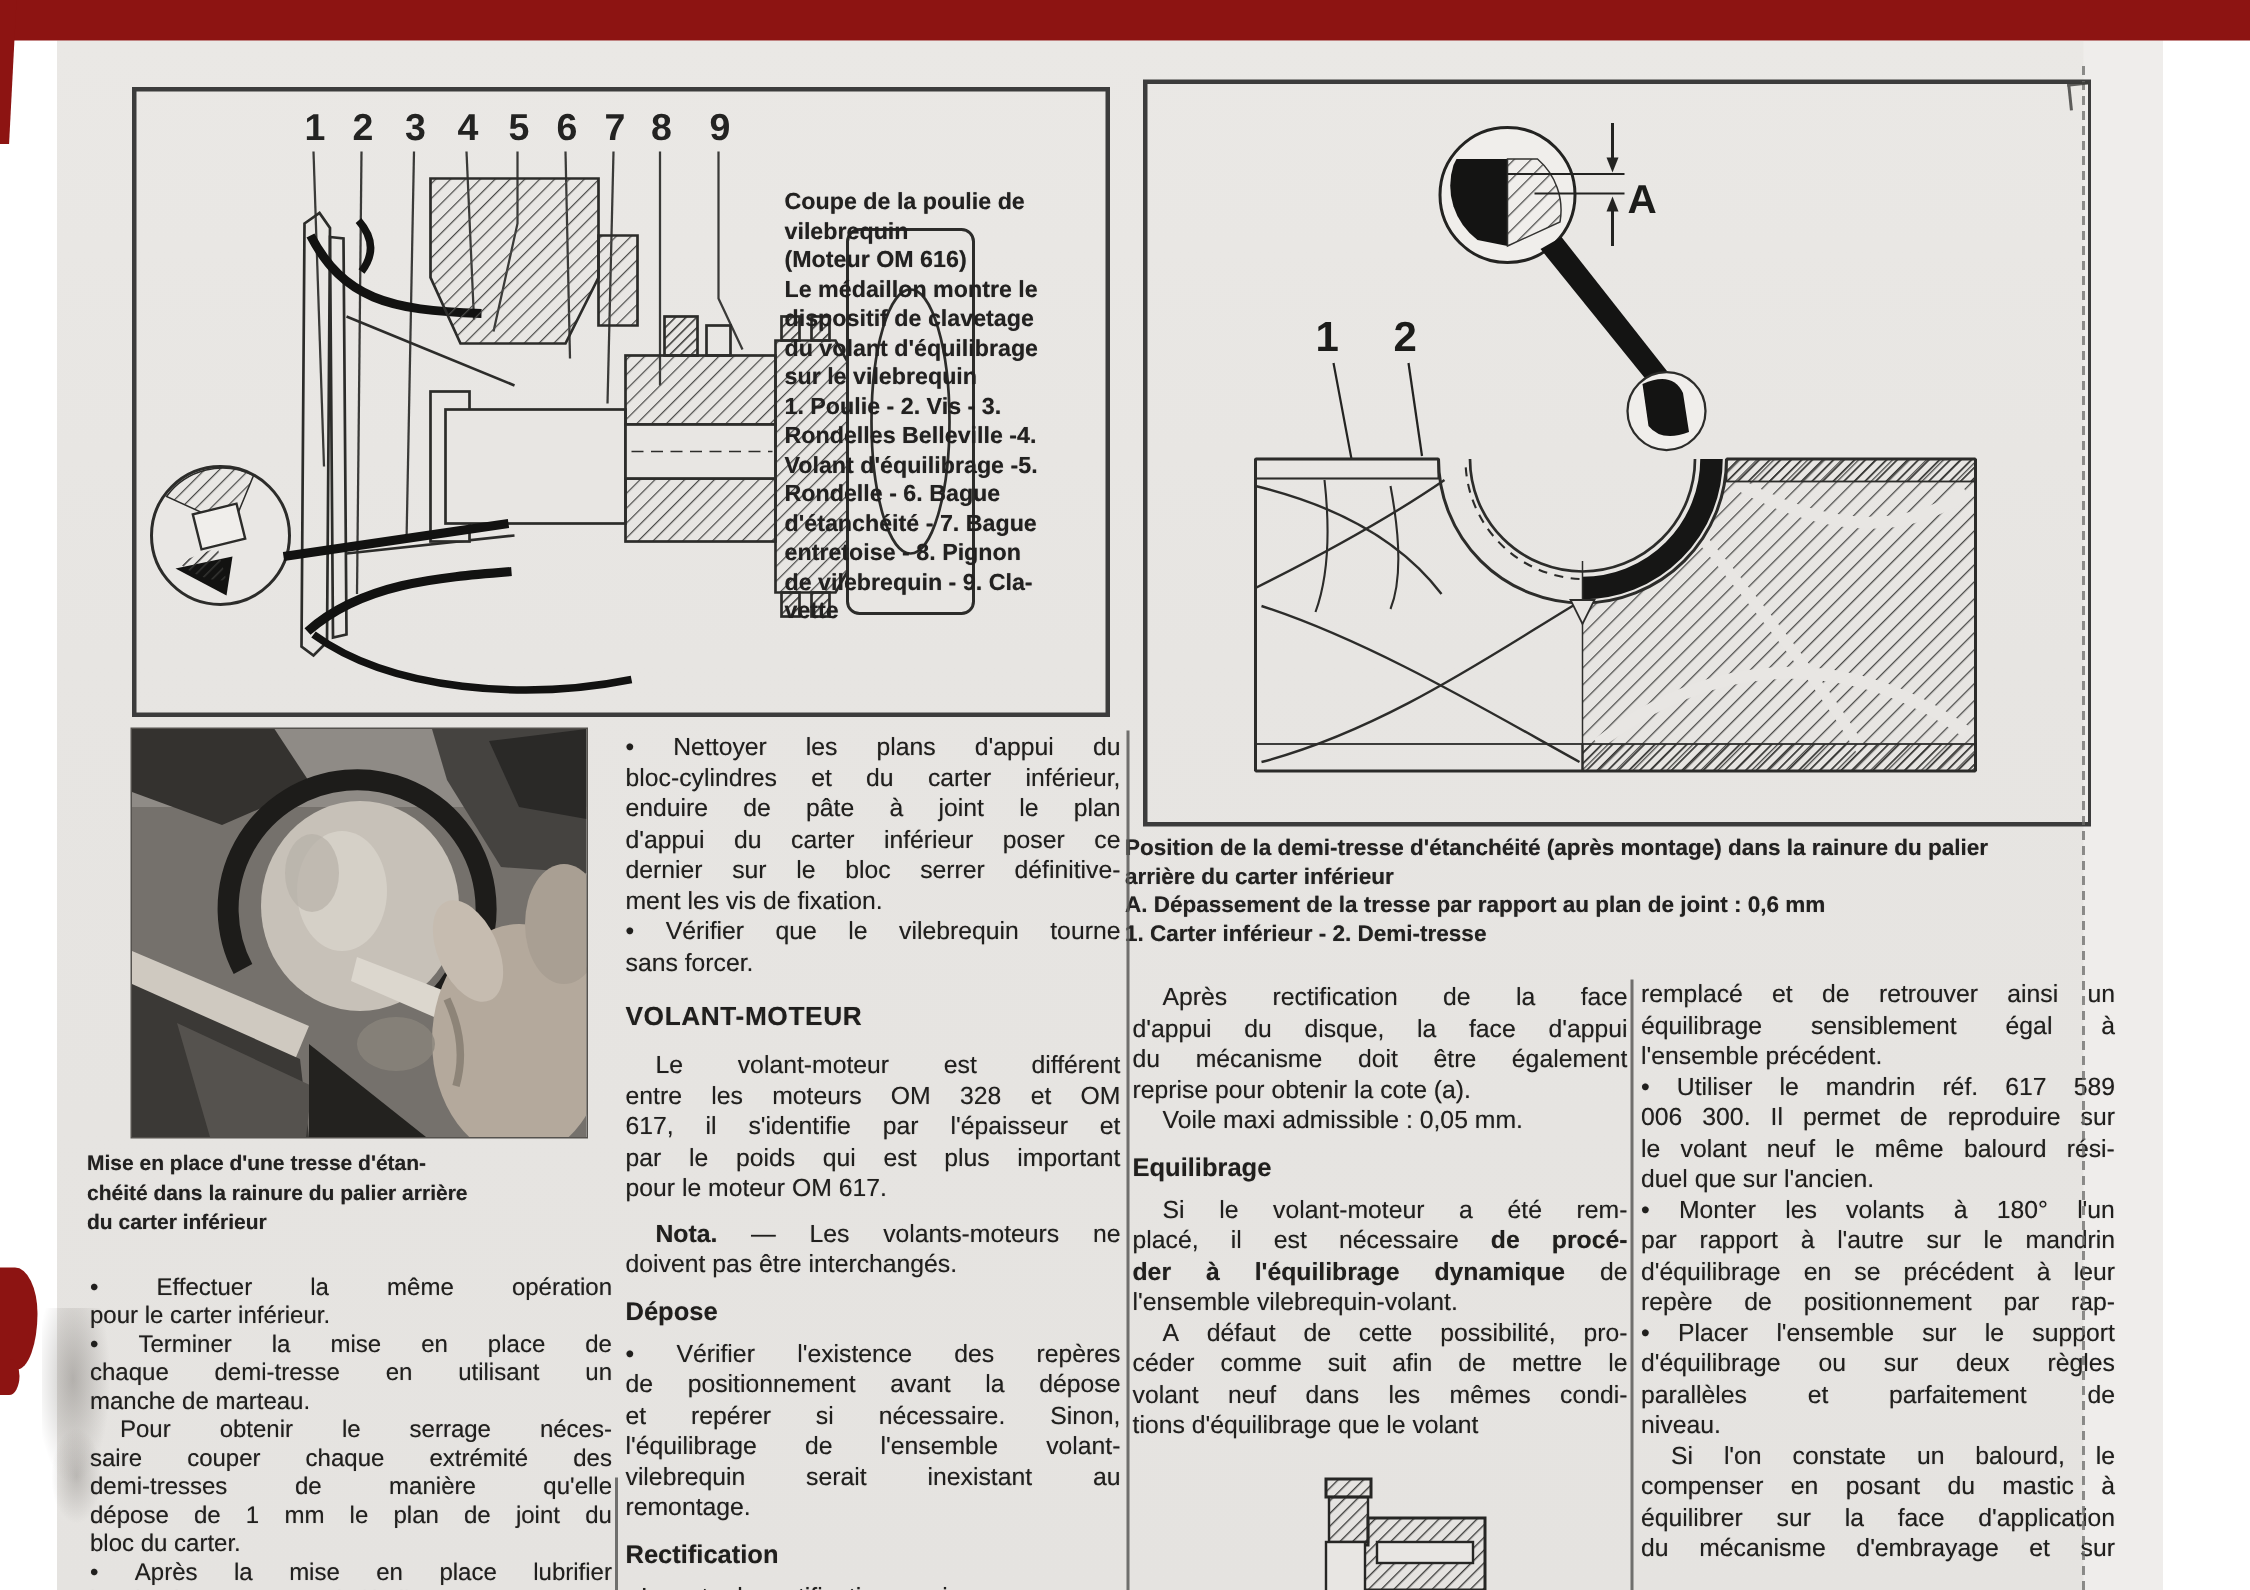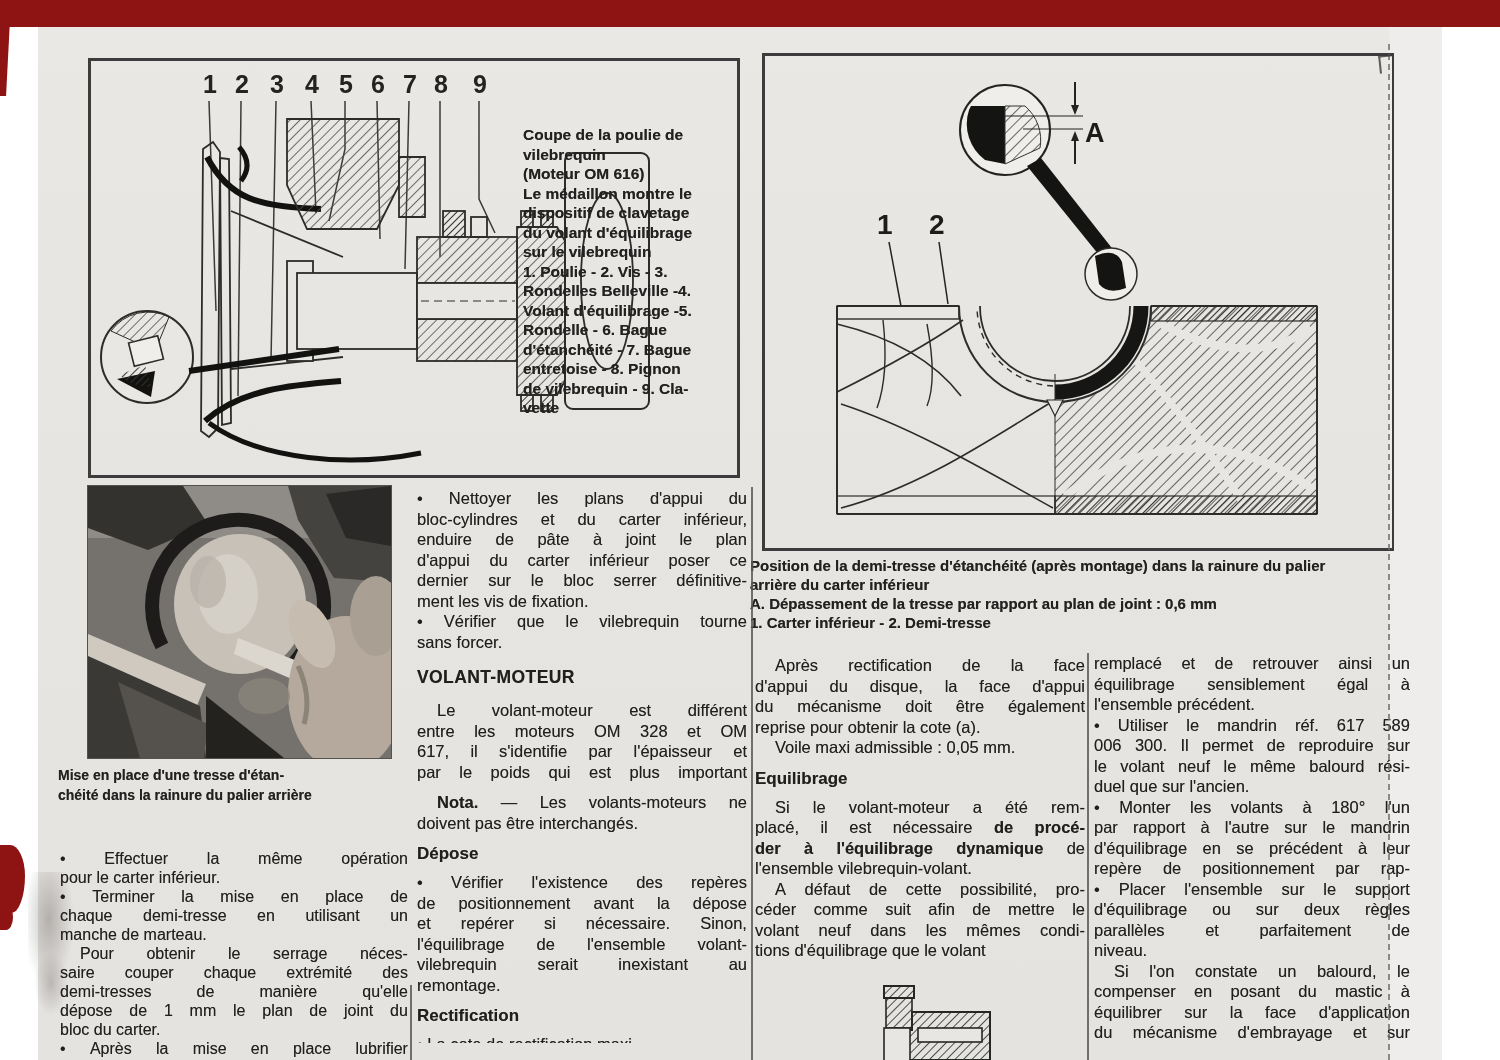--- a/index.html
+++ b/index.html
@@ -248,20 +248,21 @@
     <ellipse cx="288" cy="130" rx="26" ry="40" fill="#a99f93"></ellipse>
     <path d="M210,180 q14,30 6,58" stroke="#8d8478" stroke-width="5" fill="none"></path>
     <ellipse cx="120" cy="96" rx="18" ry="26" fill="#b7b1a8" opacity=".7"></ellipse>
     <ellipse cx="176" cy="210" rx="26" ry="18" fill="#8a847c" opacity=".8"></ellipse>
   </svg>
 </div>
 
 <div class="abs cap" id="photocap">
     <div class="capln">Mise en place d'une tresse d'étan-</div>
     <div class="capln">chéité dans la rainure du palier arrière</div>
+    <div class="capln">du carter inférieur</div>
   </div>
 
 <div class="abs col" id="c1">
     <div class="ln p jl">
       <span>•</span>
       <span>Effectuer</span>
       <span>la</span>
       <span>même</span>
       <span>opération</span>
     </div>
@@ -405,20 +406,21 @@
     </div>
     <div class="ln p jl">
       <span>par</span>
       <span>le</span>
       <span>poids</span>
       <span>qui</span>
       <span>est</span>
       <span>plus</span>
       <span>important</span>
     </div>
+    <div class="ln l"><span>pour le moteur OM 617.</span></div>
     <div class="gap2"></div>
     <div class="ln p ind jl">
       <span class="b">Nota.</span>
       <span>—</span>
       <span>Les</span>
       <span>volants-moteurs</span>
       <span>ne</span>
     </div>
     <div class="ln l"><span>doivent pas être interchangés.</span></div>
     <div class="gap2"></div>

